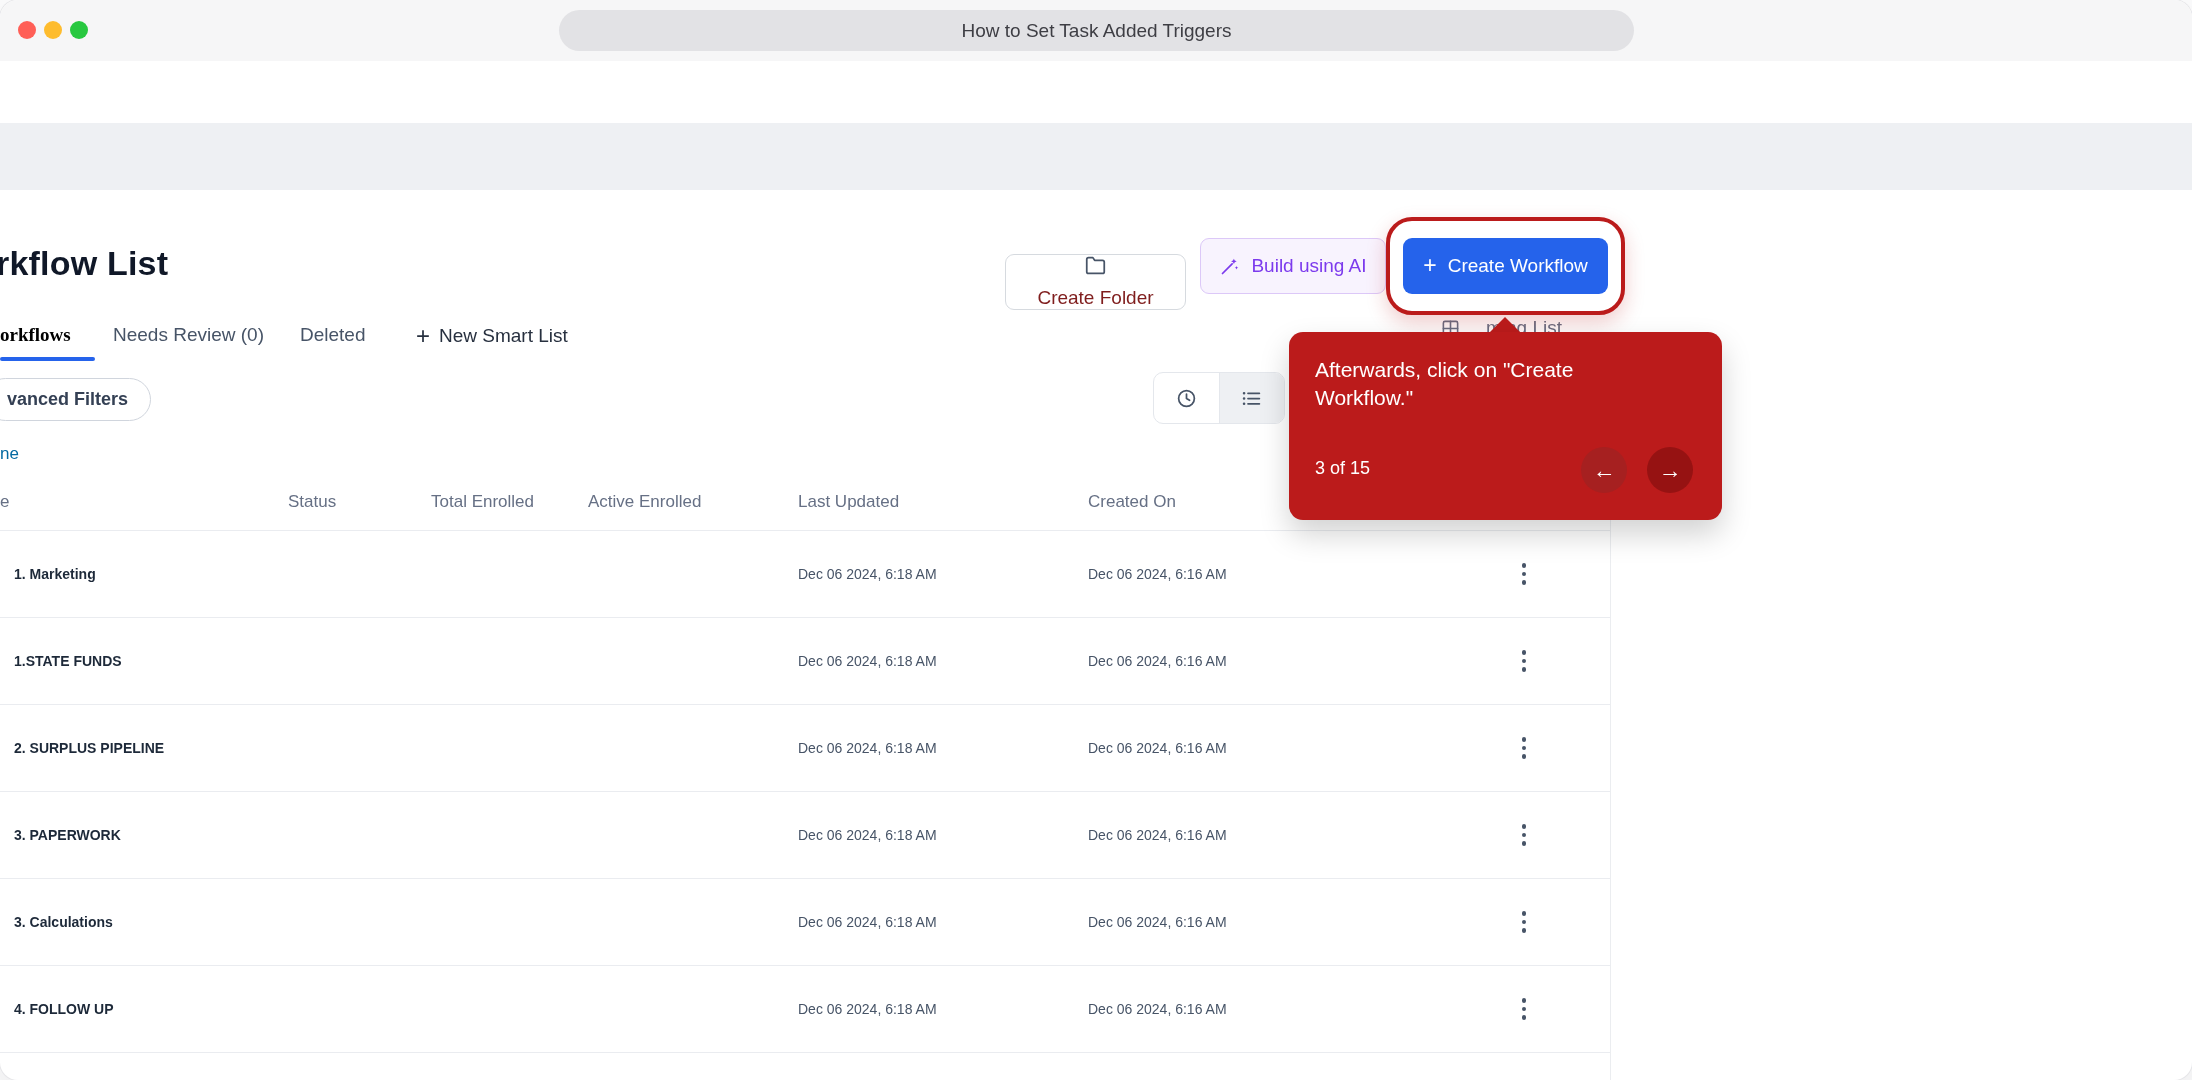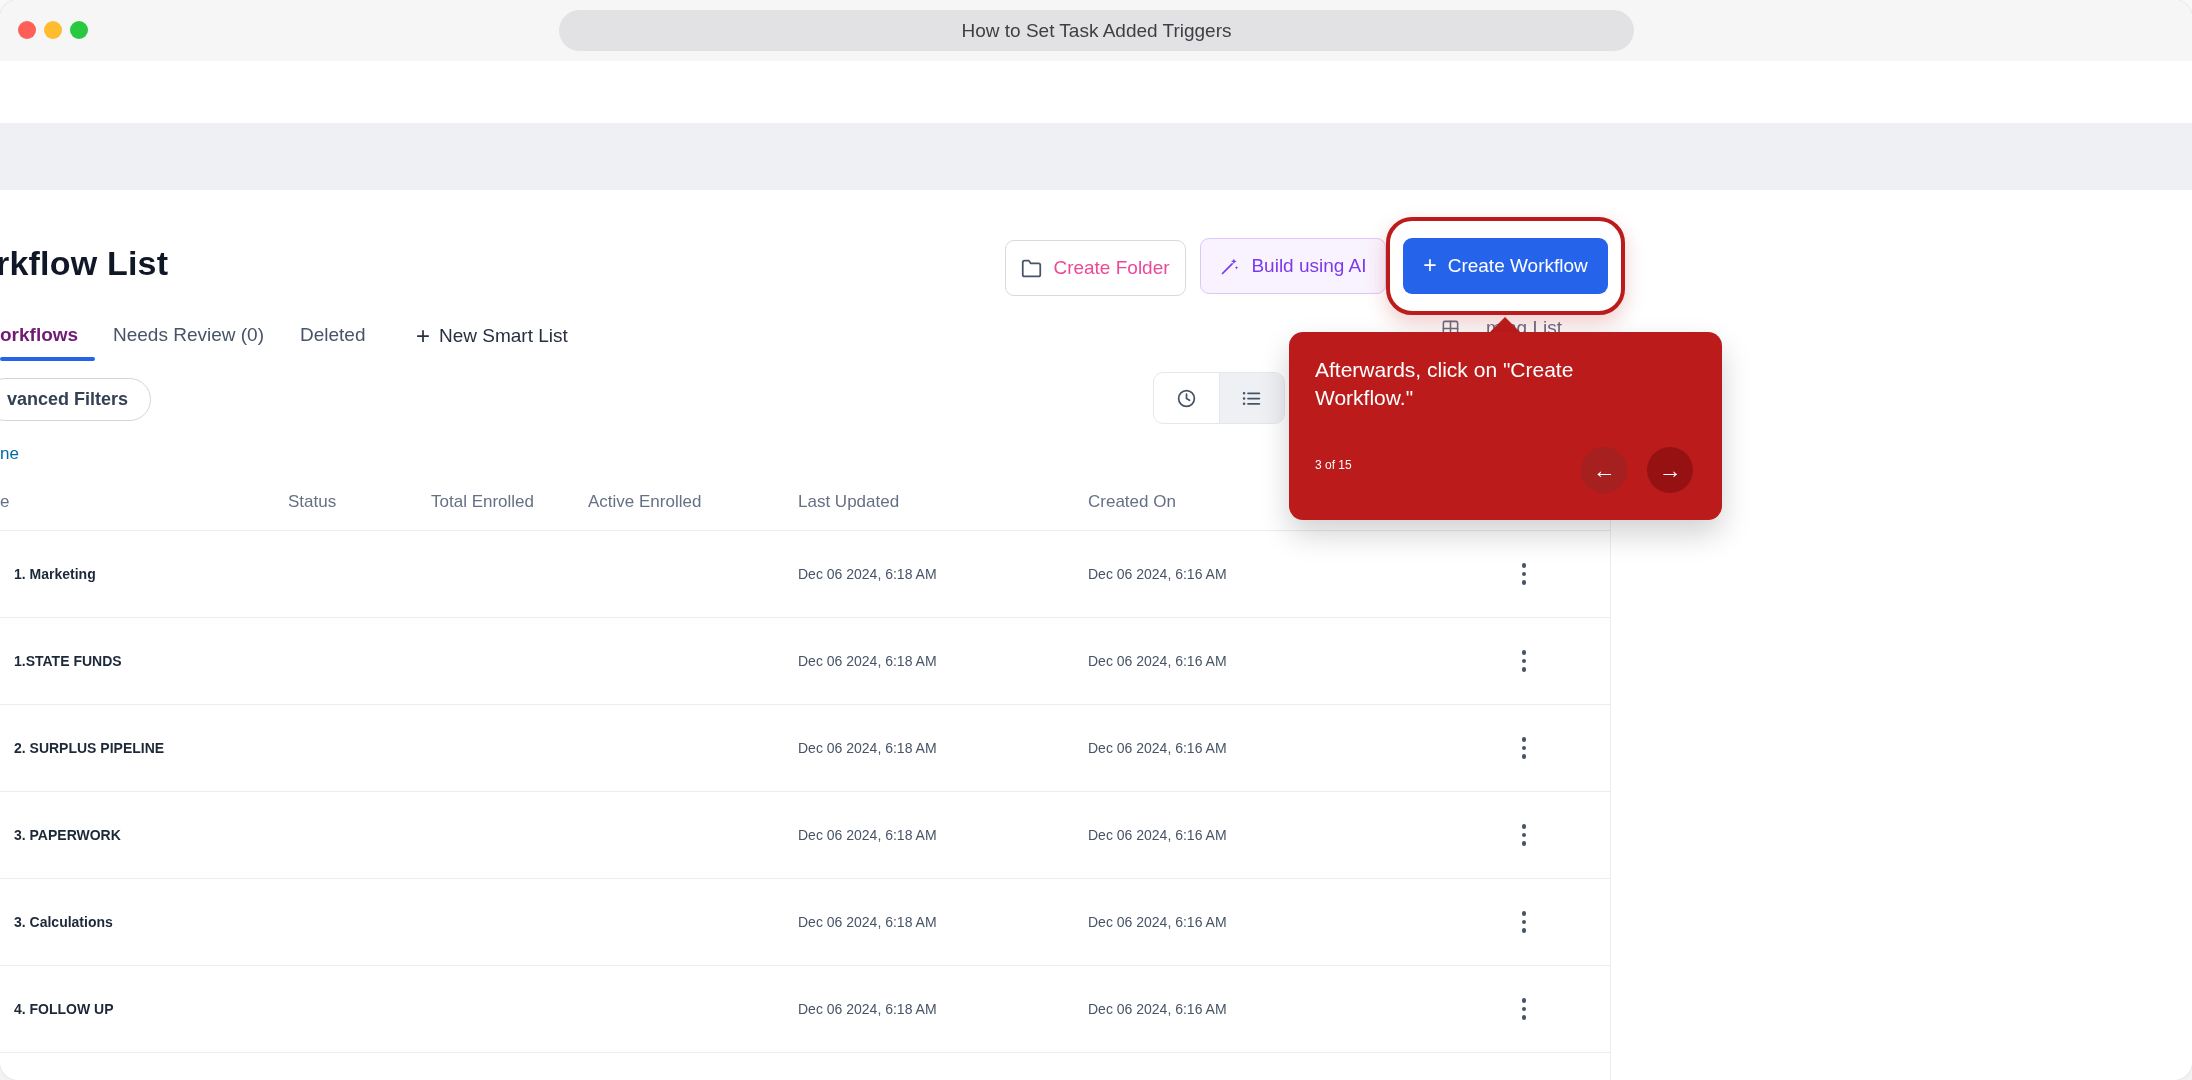--- a/index.html
+++ b/index.html
@@ -34,36 +34,36 @@
 
   .grayband { position:absolute; top:123px; left:0; right:0; height:67px; background:#eef0f3; }
 
   
   .page-title { position:absolute; left:-4px; top:244px; font-size:34px; font-weight:700; color:#101828; letter-spacing:.2px; }
 
   .btn {
     position:absolute; height:56px; border-radius:9px; display:flex; align-items:center; justify-content:center;
     gap:11px; font-size:19px; cursor:pointer; white-space:nowrap;
   }
-  .btn-folder { left:1005px; top:240px; width:181px; background:#fff; border:1.5px solid #d6dadf; color:#ec4899; font-weight:500; }
+  .btn-folder { left:1005px; top:254px; width:181px; background:#fff; border:1.5px solid #d6dadf; color:#7f1d1d; font-weight:500;flex-direction:column; }
   .btn-ai     { left:1200px; top:238px; width:186px; background:#f8f3fe; border:1.5px solid #dcc8f8; color:#7c3aed; font-weight:500; }
 
   .highlight-ring {
     position:absolute; left:1386px; top:217px; width:239px; height:98px;
     border:4px solid #bb1b1b; border-radius:26px; background:#ffffff; z-index:40;
     box-shadow:0 8px 20px rgba(187,27,27,.22);
   }
   .btn-create {
     left:1403px; top:238px; width:205px; background:#2563eb; color:#fff; font-weight:500; z-index:41;
   }
   .btn .plus-glyph { font-size:23px; font-weight:400; line-height:1; position:relative; top:-1px; }
 
   
   .tab { position:absolute; top:324px; font-size:19px; color:#475467; cursor:pointer; white-space:nowrap; }
-  .tab-active { color:#701a75; font-weight:600; }
+  .tab-active { color:#000000; font-weight:600;font-family:Liberation Serif, serif; }
   .tab-underline { position:absolute; left:0; top:357px; width:95px; height:4px; background:#2563eb; border-radius:2px; }
   .smart-list { position:absolute; left:416px; top:322px; display:flex; align-items:center; gap:9px;
                 font-size:19px; color:#27303f; font-weight:500; cursor:pointer; }
   .smart-list .plus-glyph { font-size:24px; font-weight:400; color:#27303f; }
 
   .partial-list-btn { position:absolute; left:1441px; top:317px; display:flex; align-items:center; gap:26px;
                       font-size:19px; color:#667085; cursor:pointer; z-index:10; }
 
   
   .filters-pill {
@@ -106,21 +106,21 @@
   .tooltip {
     position:absolute; left:1289px; top:332px; width:433px; height:188px;
     background:#bb1b1b; border-radius:14px; z-index:50; color:#fff;
     box-shadow:0 14px 30px rgba(0,0,0,.18);
   }
   .tooltip-caret {
     position:absolute; left:1489px; top:317px; width:0; height:0; z-index:50;
     border-left:16px solid transparent; border-right:16px solid transparent; border-bottom:16px solid #bb1b1b;
   }
   .tooltip-text { position:absolute; left:26px; top:24px; width:310px; font-size:21px; line-height:1.33; }
-  .tooltip-step { position:absolute; left:26px; top:126px; font-size:12px; }
+  .tooltip-step { position:absolute; left:26px; top:126px; font-size:18px; }
   .nav-btn {
     position:absolute; top:115px; width:46px; height:46px; border-radius:50%;
     display:flex; align-items:center; justify-content:center; font-size:23px; color:#fff; cursor:pointer;
   }
   .nav-prev { left:292px; background:#a62020; }
   .nav-next { left:358px; background:#961212; }
 
   svg { display:block; }
 </style>
 </head>

